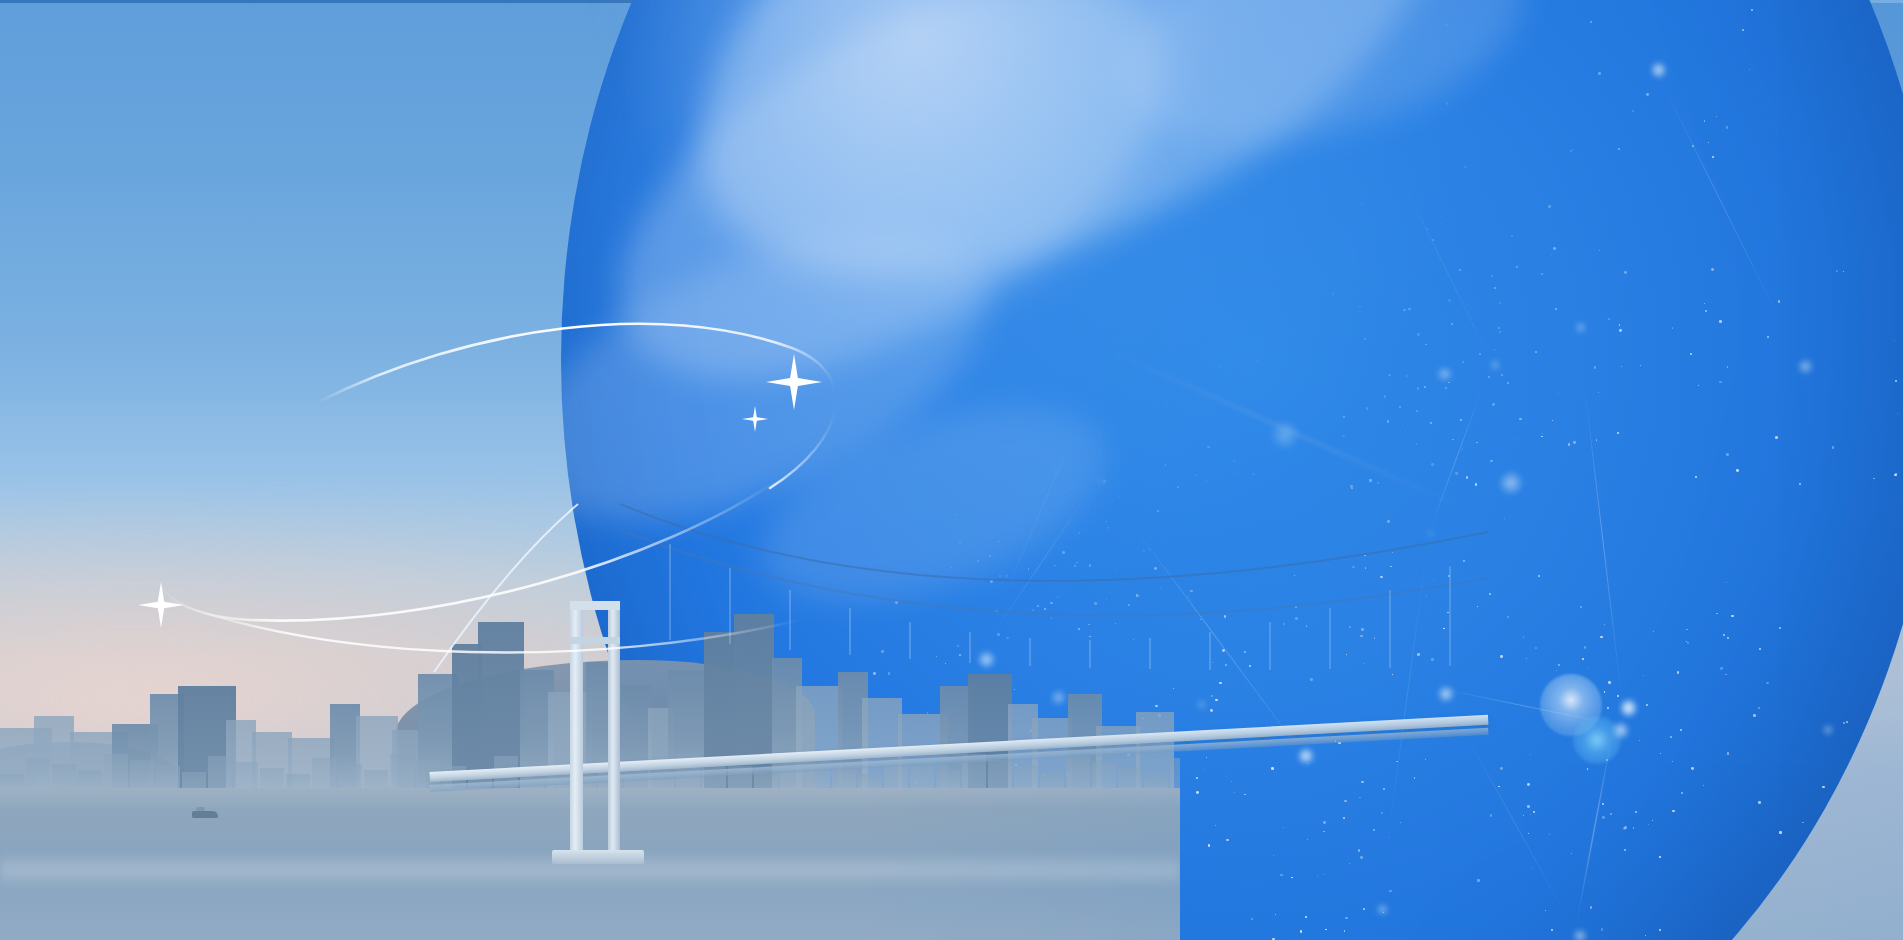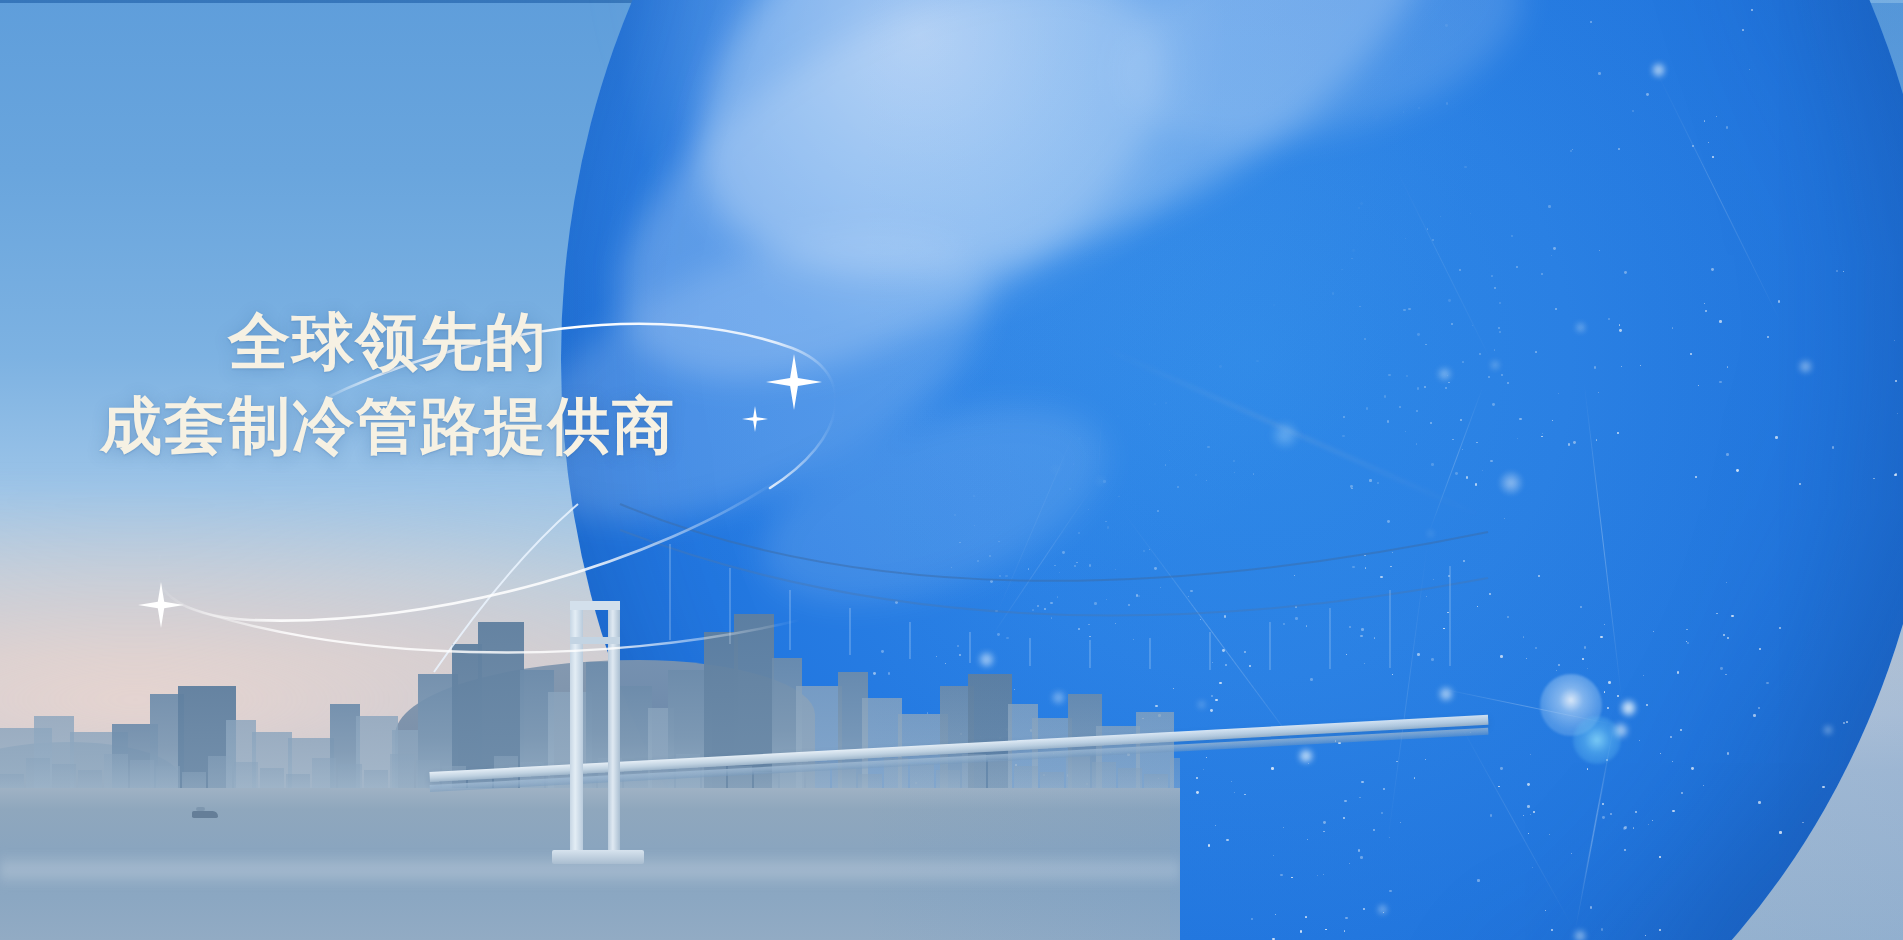--- a/index.html
+++ b/index.html
@@ -1082,18 +1082,14 @@
   <div class="spark" style="left:766px;top:354px;width:56px;height:56px;">
     <b></b>
   </div>
   <div class="spark" style="left:742px;top:406px;width:26px;height:26px;">
     <b></b>
   </div>
   <div class="spark" style="left:138px;top:582px;width:46px;height:46px;">
     <b></b>
   </div>
 
-  <div class="headline">
-    <div class="line1">全球领先的</div>
-    <div class="line2">成套制冷管路提供商</div>
-  </div>
 
 </div>
 
 </body></html>

